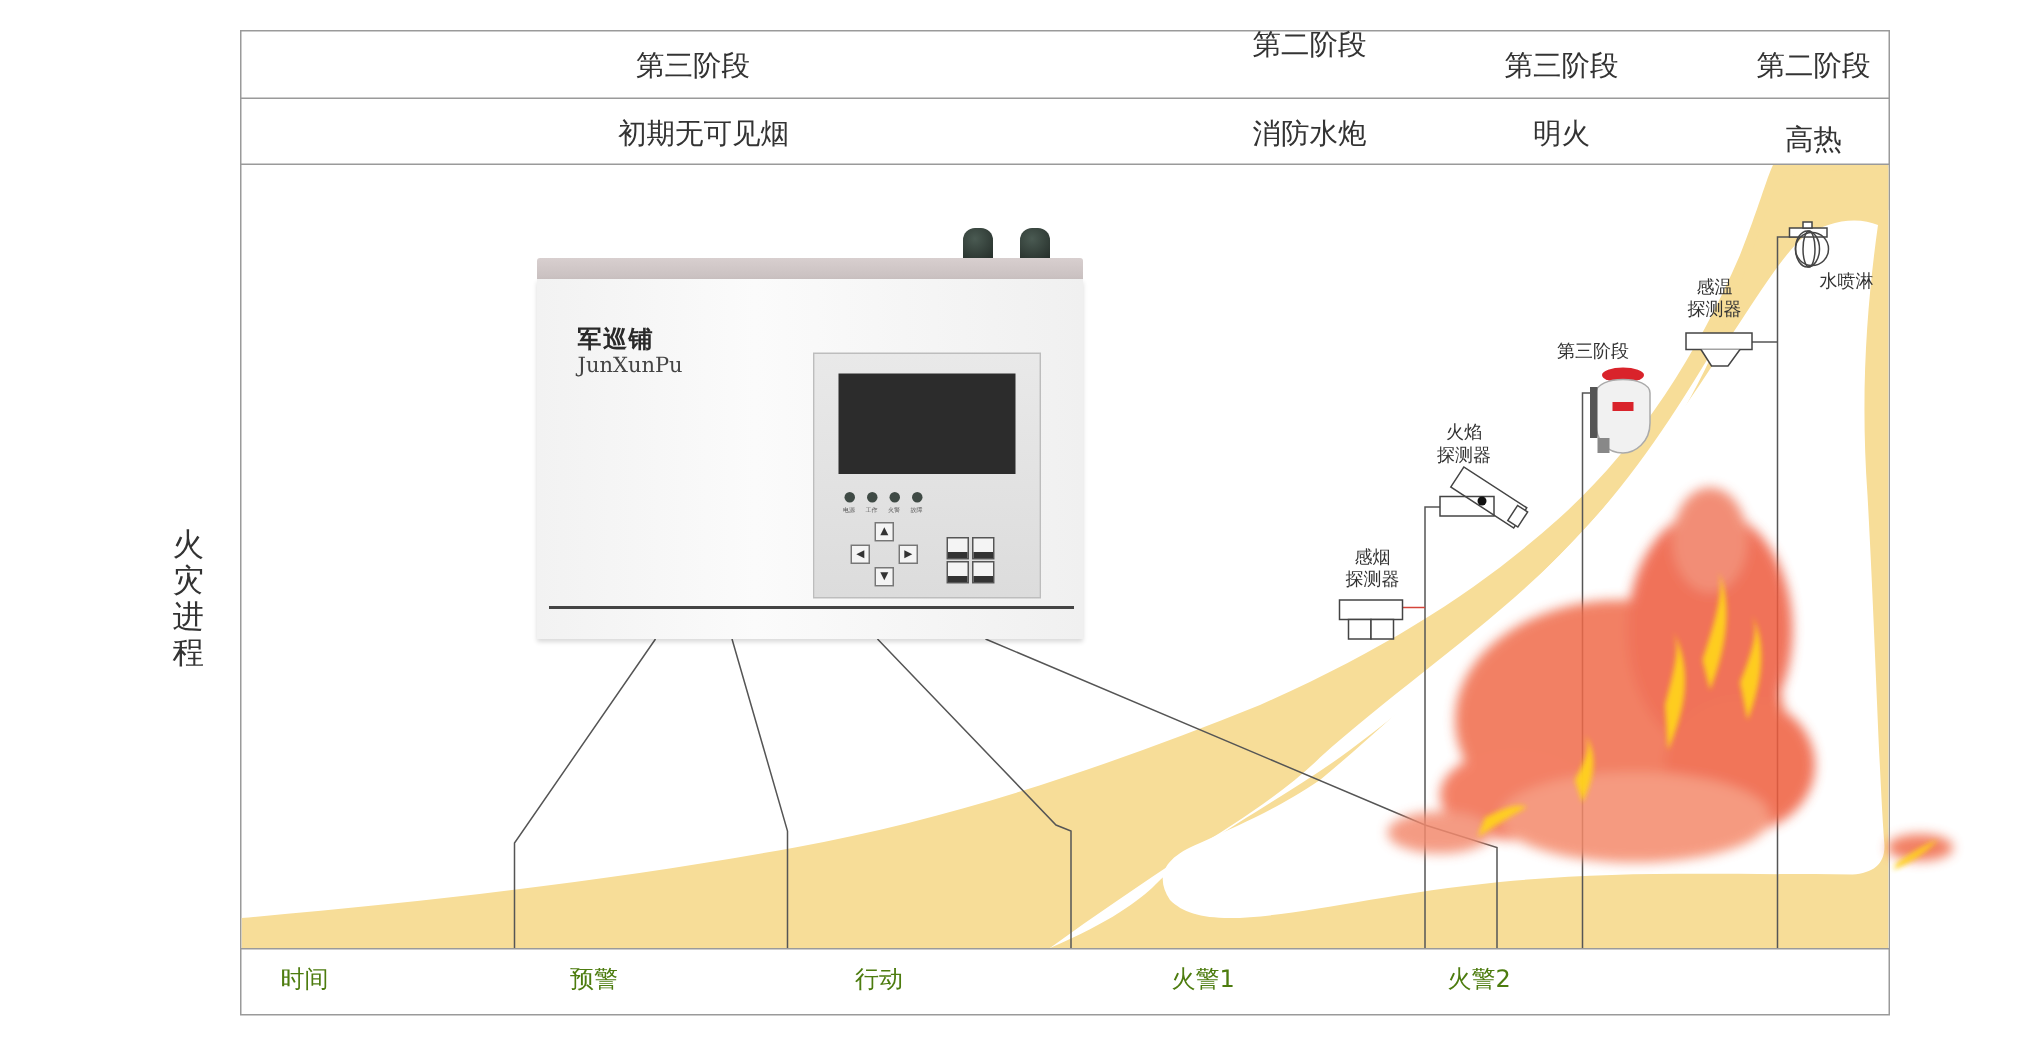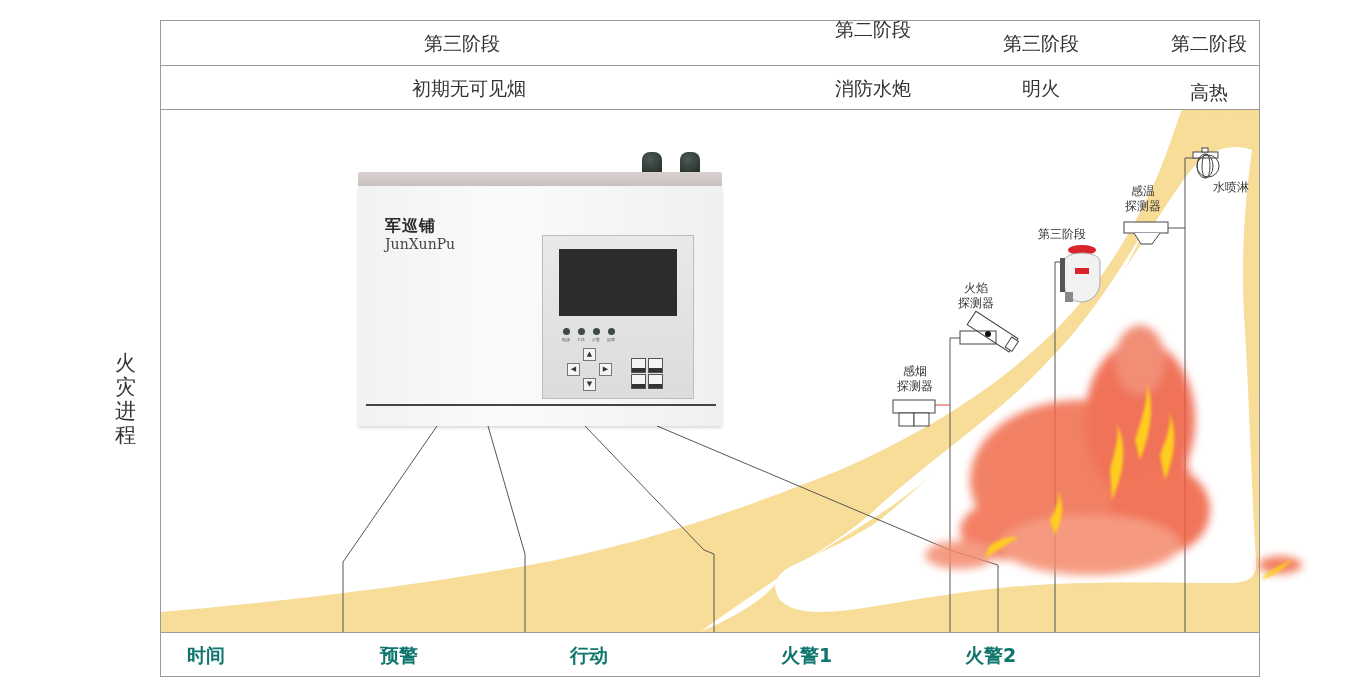--- a/index.html
+++ b/index.html
@@ -3,21 +3,21 @@
 <meta charset="utf-8">
 <style>
   html, body { margin:0; padding:0; background:#ffffff; }
   body { width:1360px; height:700px; position:relative; overflow:hidden;
          font-family:"DejaVu Sans", "Liberation Sans", sans-serif; color:#333; }
   .abs { position:absolute; }
   .frame { left:160px; top:20px; width:1100px; height:657px; border:1px solid #9a9a9a; box-sizing:border-box; }
   .hline { position:absolute; left:160px; width:1100px; height:1px; background:#9a9a9a; }
   .hdr { position:absolute; font-size:19px; color:#333; white-space:nowrap; transform:translateX(-50%); }
   .vlabel { position:absolute; left:112px; top:318px; width:24px; font-size:21px; line-height:24px; text-align:right; color:#333;margin-top:33px; }
-  .bottom-lbl { position:absolute; top:643px; font-size:19px; color:#0f766e; white-space:nowrap;font-weight:bold; }
+  .bottom-lbl { position:absolute; top:643px; font-size:16px; color:#4d7c0f; white-space:nowrap; }
   .small { position:absolute; font-size:12px; line-height:15px; color:#333; text-align:center; white-space:nowrap; }
   svg.scene { position:absolute; left:0; top:0; }
   .device { position:absolute; left:358px; top:172px; width:364px; height:254px; }
   .dev-top { position:absolute; left:0; top:0; width:364px; height:14px;
              background:linear-gradient(#d8cfcf,#c9c0c0); border-radius:2px 2px 0 0; }
   .dev-body { position:absolute; left:0; top:14px; width:364px; height:240px;
               background:linear-gradient(90deg,#f2f2f2,#fbfbfb 40%,#f0f0f0); box-shadow:0 2px 3px rgba(0,0,0,.15); }
   .brand-cn { position:absolute; left:27px; top:30px; font-size:16px; font-weight:bold; color:#2a2a2a; letter-spacing:1px; }
   .brand-en { position:absolute; left:27px; top:50px; font-family:"DejaVu Serif","Liberation Serif",serif; font-size:14px; color:#444; }
   .panel { position:absolute; left:184px; top:49px; width:150px; height:162px; background:linear-gradient(#e9e9e9,#dcdcdc); border:1px solid #bdbdbd; }

